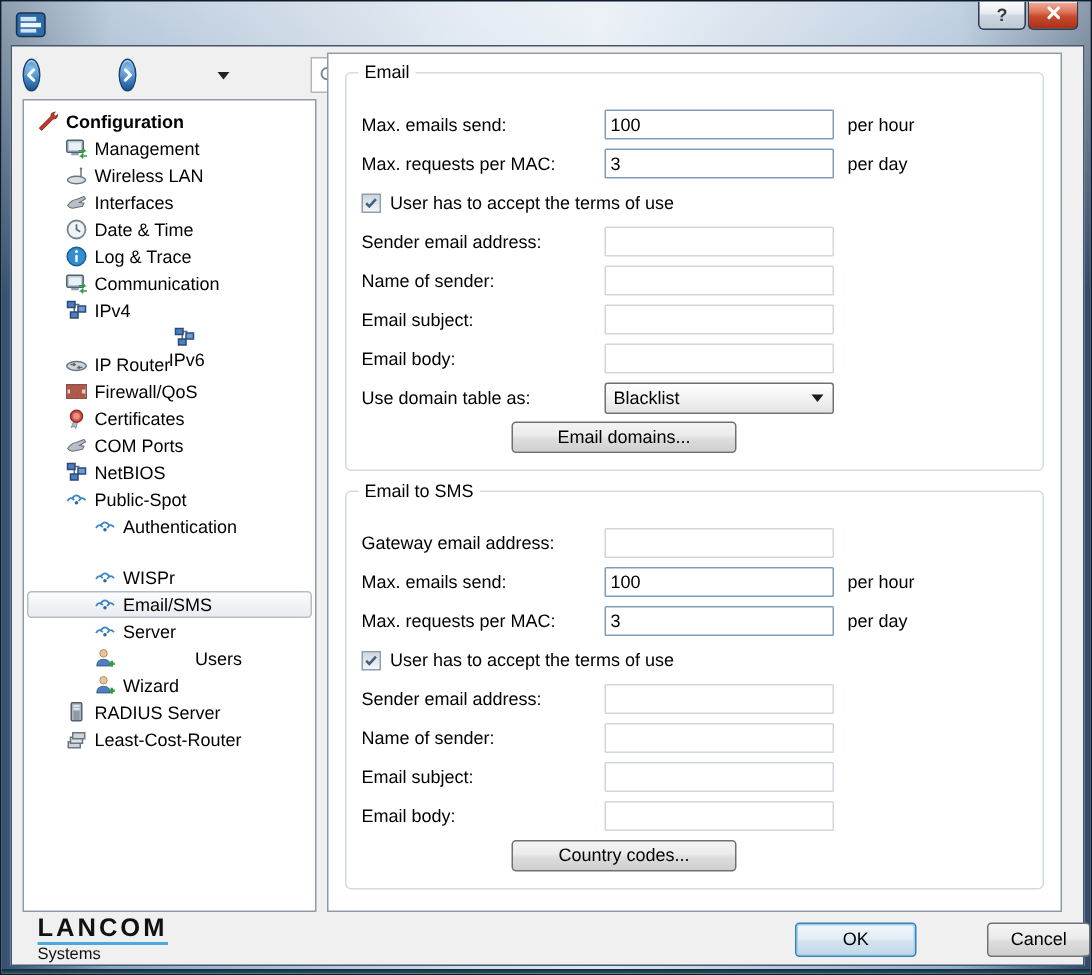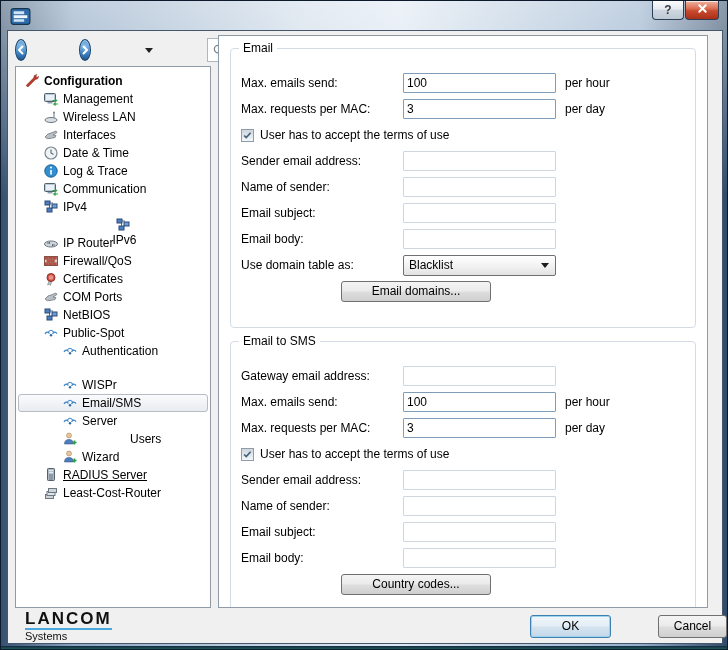--- a/index.html
+++ b/index.html
@@ -69,21 +69,21 @@
   .ticon{width:17px; height:16px; display:inline-flex; align-items:center; justify-content:center; margin-right:4px; flex:none;}
   .ticon svg{width:16px; height:16px;}
 
   
   .settings-panel{
     position:absolute; left:210px; top:4px; width:490px; height:573px;
     background:#fff; border:1px solid #8e9aa5; overflow:hidden;
   }
   .group{
     position:relative; border:1px solid #d3dce4; border-radius:4px;
-    margin:12px 11px 13px 11px; padding:24px 10px 20px 10px; background:#fff;
+    margin:12px 11px 13px 11px; padding:24px 10px 6px 10px; background:#fff;
   }
   .group + .group{margin-top:0;}
   .group-title{
     position:absolute; top:-8px; left:8px; background:#fff; padding:0 4px;
     font-size:12px; color:#000;
   }
   .row{display:flex; align-items:center; height:20px; margin-bottom:6px; font-size:12px; color:#000;}
   .flabel{width:162px; flex:none;}
   input.field{
     width:153px; height:20px; border:1px solid #cfd6dd; border-radius:1px; padding:0 3px;
@@ -400,21 +400,21 @@
         <div class="tree-row" style="padding-left: 42px;">
           <span class="ticon">
             <svg viewBox="0 0 16 16">
               <circle cx="7" cy="4.5" r="2.5" fill="#e8c49a" stroke="#9c7b4e" stroke-width=".5"></circle>
               <path d="M2.5 13 q0-4.5 4.5-4.5 4.5 0 4.5 4.5z" fill="#4d7ec2" stroke="#2b4a77" stroke-width=".5"></path>
               <path d="M12.5 9.5 v4 M10.5 11.5 h4" stroke="#2f9e3f" stroke-width="1.6"></path>
             </svg>
           </span>
           <span class="tlabel">Wizard</span>
         </div>
-        <div class="tree-row" style="padding-left: 23px; text-decoration: underline;">
+        <div class="tree-row" style="padding-left: 23px;">
           <span class="ticon">
             <svg viewBox="0 0 16 16">
               <rect x="4.5" y="1.5" width="7" height="12" rx=".8" fill="#aeb9c2" stroke="#55606b"></rect>
               <rect x="6" y="3" width="4" height="1.2" fill="#e3eaef"></rect>
               <rect x="6" y="5" width="4" height="1.2" fill="#e3eaef"></rect>
               <rect x="6" y="7" width="4" height="6" fill="#8d9aa5"></rect>
             </svg>
           </span>
           <span class="tlabel">RADIUS Server</span>
         </div>

